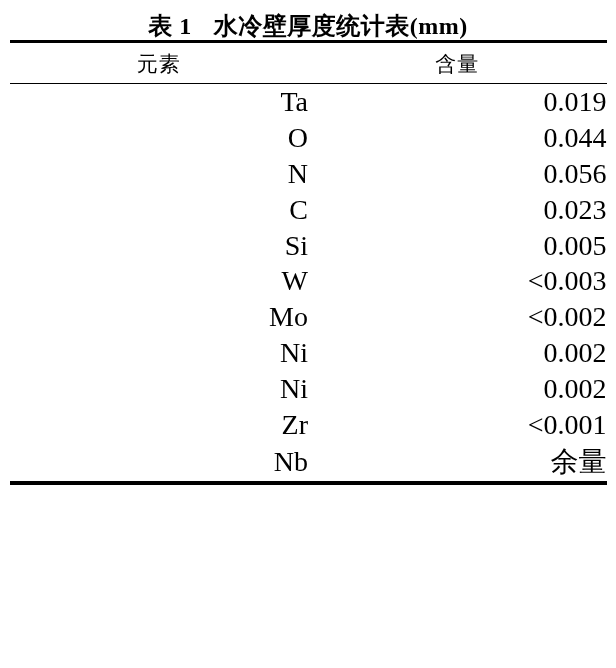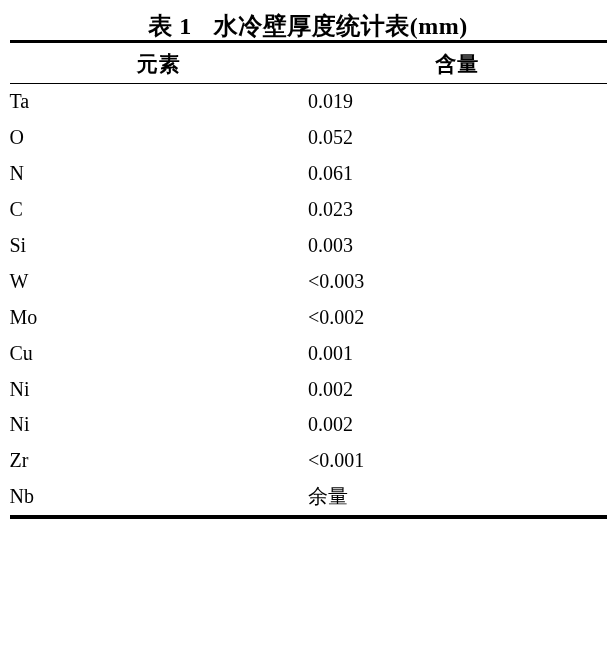--- a/index.html
+++ b/index.html
@@ -35,34 +35,34 @@
   }
   table.comp-table {
     width: 597px;
     margin: 0 auto;
     border-collapse: collapse;
     table-layout: fixed;
     border-top: 3px solid #000000;
     border-bottom: 4px solid #000000;
   }
   table.comp-table th {
-    font-weight: bold;
+    font-weight: normal;
     font-size: 21px;
     height: 38px;
     padding: 2px 0 0 0;
     text-align: center;
     vertical-align: middle;
     border-bottom: 1.5px solid #000000;
     letter-spacing: 1px;
   }
   table.comp-table td {
-    font-size: 20px;
+    font-size: 28px;
     height: 35.9px;
     padding: 0;
-    text-align: left;
+    text-align: right;
     vertical-align: middle;
   }
 </style>
 </head>
 <body>
 
 <div class="page">
 
   <div class="caption">
     <span>表 1</span>
@@ -78,53 +78,49 @@
     </thead>
     <tbody>
 
         <tr>
           <td>Ta</td>
           <td>0.019</td>
         </tr>
 
         <tr>
           <td>O</td>
-          <td>0.052</td>
+          <td>0.044</td>
         </tr>
 
         <tr>
           <td>N</td>
-          <td>0.061</td>
+          <td>0.056</td>
         </tr>
 
         <tr>
           <td>C</td>
           <td>0.023</td>
         </tr>
 
         <tr>
           <td>Si</td>
-          <td>0.003</td>
+          <td>0.005</td>
         </tr>
 
 
         <tr>
           <td>W</td>
           <td>&lt;0.003</td>
         </tr>
 
         <tr>
           <td>Mo</td>
           <td>&lt;0.002</td>
         </tr>
 
-        <tr>
-          <td>Cu</td>
-          <td>0.001</td>
-        </tr>
 
         <tr>
           <td>Ni</td>
           <td>0.002</td>
         </tr>
 
 
         <tr>
           <td>Ni</td>
           <td>0.002</td>

